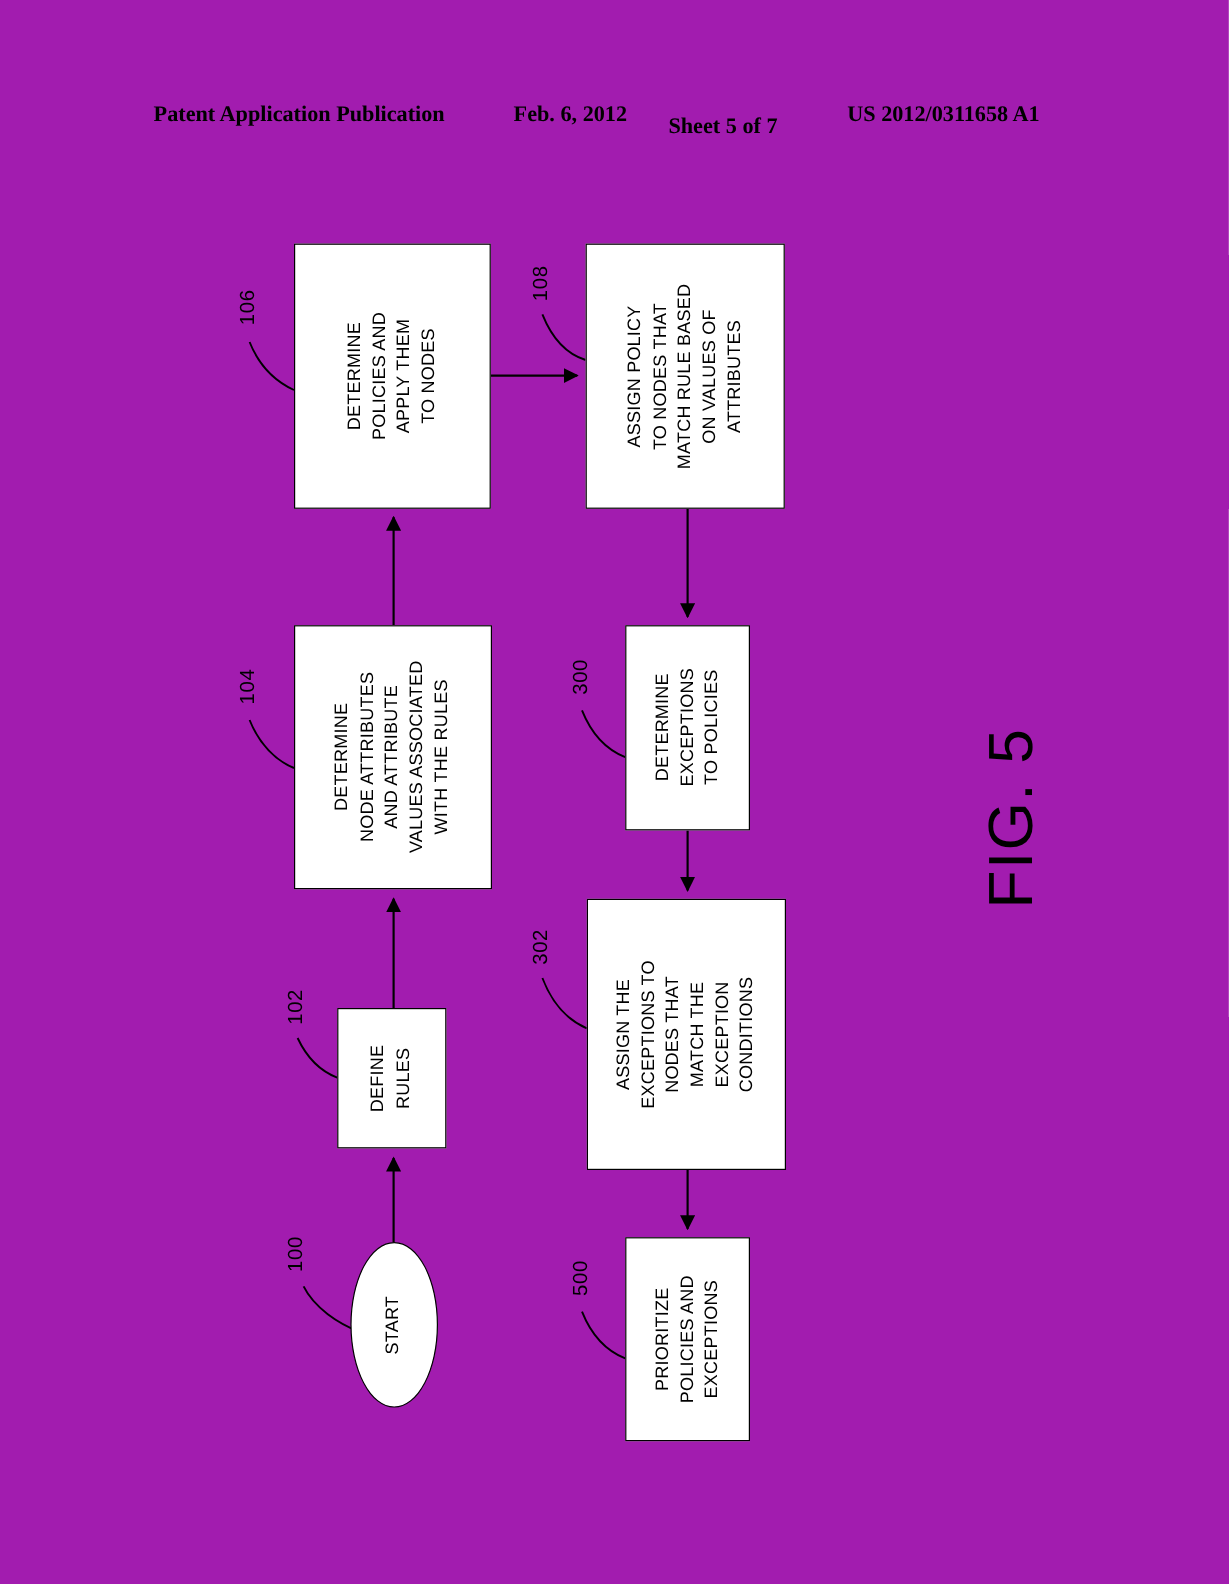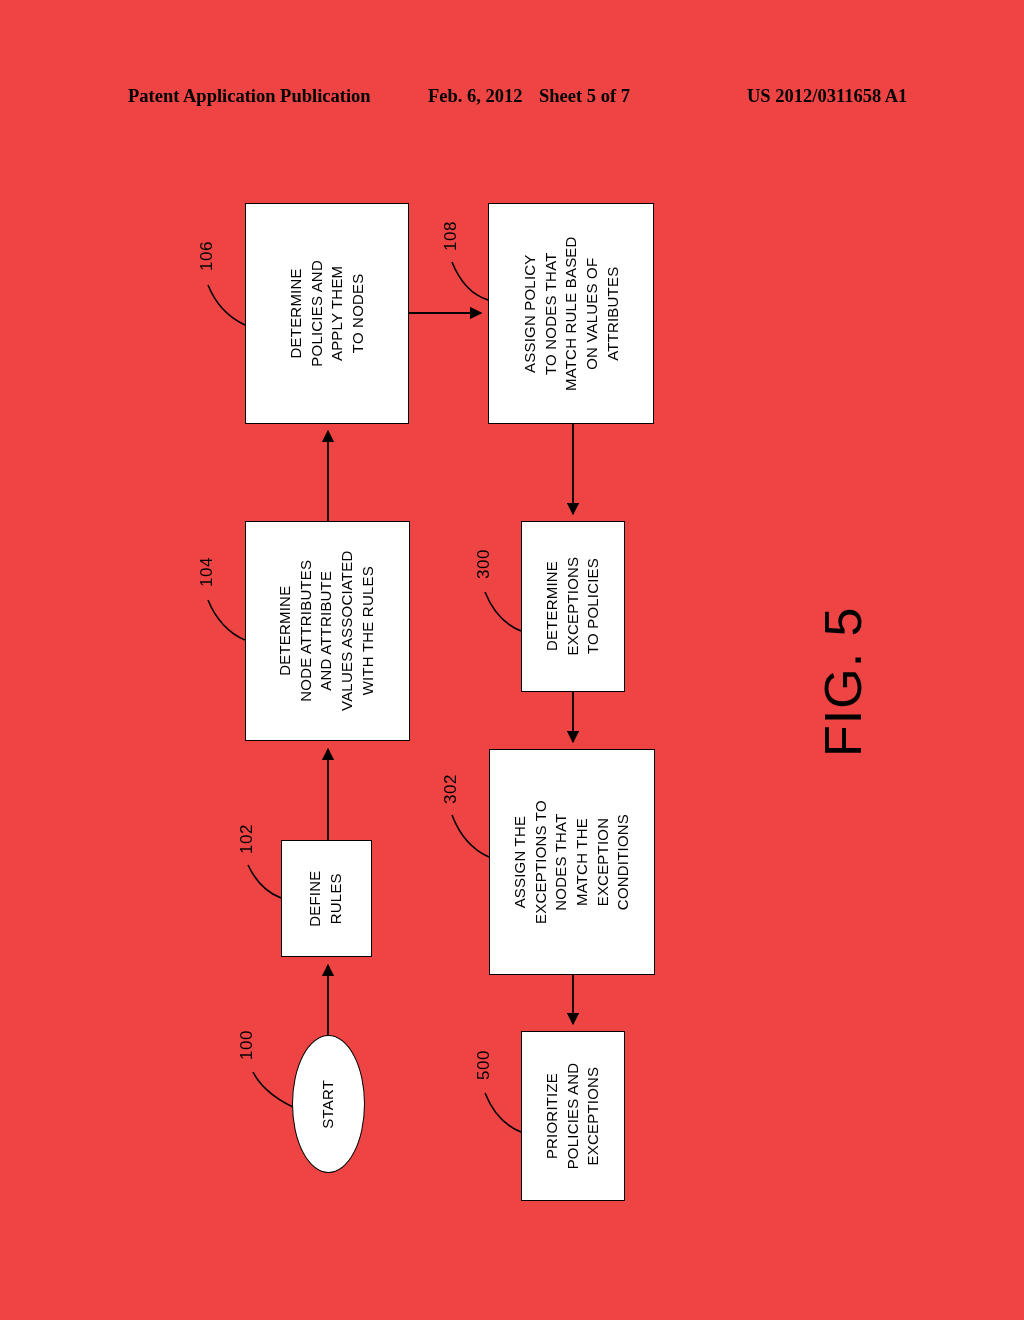--- a/index.html
+++ b/index.html
@@ -12,43 +12,43 @@
     height: 1320px;
     position: relative;
     font-family: "Liberation Sans", sans-serif;
     overflow: hidden;
   }
   #page {
     position: absolute;
     inset: 0;
     width: 1024px;
     height: 1320px;
-    background: #ef4444;
+    background: #a21caf;
   }
 
   
   .pub-header {
     position: absolute;
     top: 86px;
     left: 0;
     width: 1024px;
     height: 30px;
     display: flex;
     align-items: baseline;
     font-family: "Liberation Serif", serif;
     font-weight: bold;
     font-size: 18.5px;
     color: #000000;
     letter-spacing: 0px;
     white-space: nowrap;
   }
   .hdr-title { position: absolute; left: 128px; }
   .hdr-date  { position: absolute; left: 428px; }
-  .hdr-sheet { position: absolute; left: 539px; }
-  .hdr-num   { position: absolute; left: 706px; margin-left: 41px; }
+  .hdr-sheet { position: absolute; left: 557px; margin-top: 10px; }
+  .hdr-num   { position: absolute; left: 706px; }
 
   
   .node-box {
     position: absolute;
     box-sizing: border-box;
     border: 1.6px solid #000000;
     background: #ffffff;
     display: flex;
     align-items: center;
     justify-content: center;

